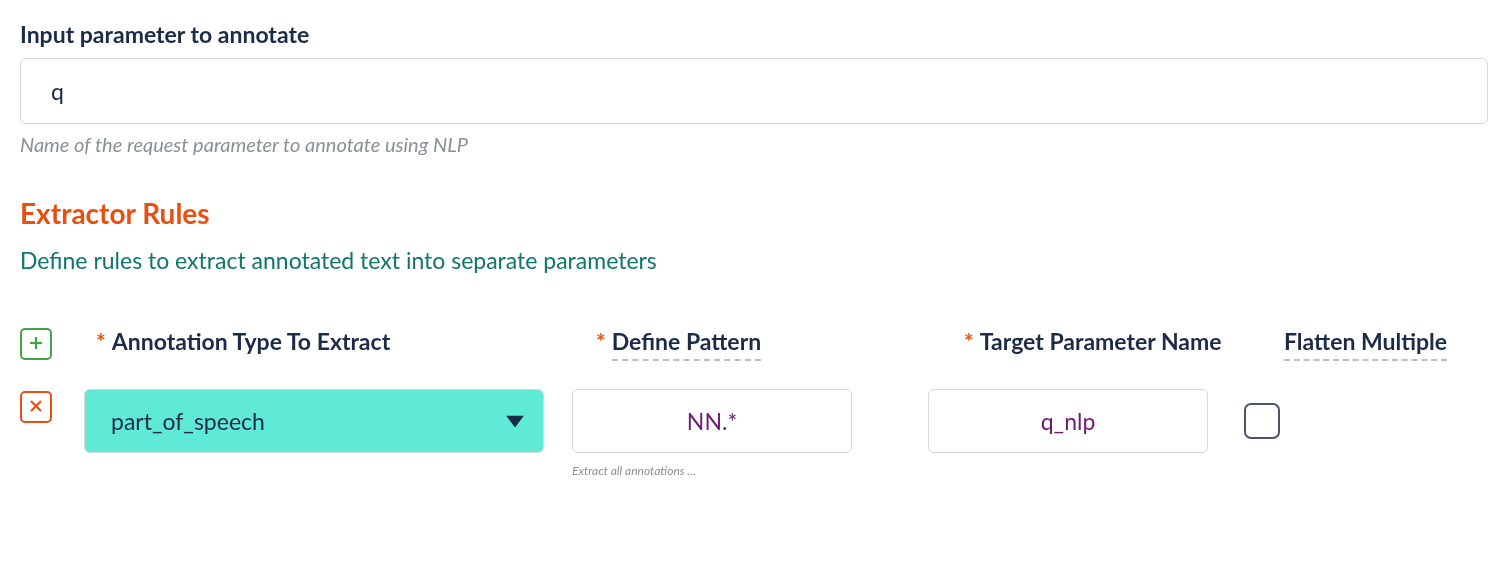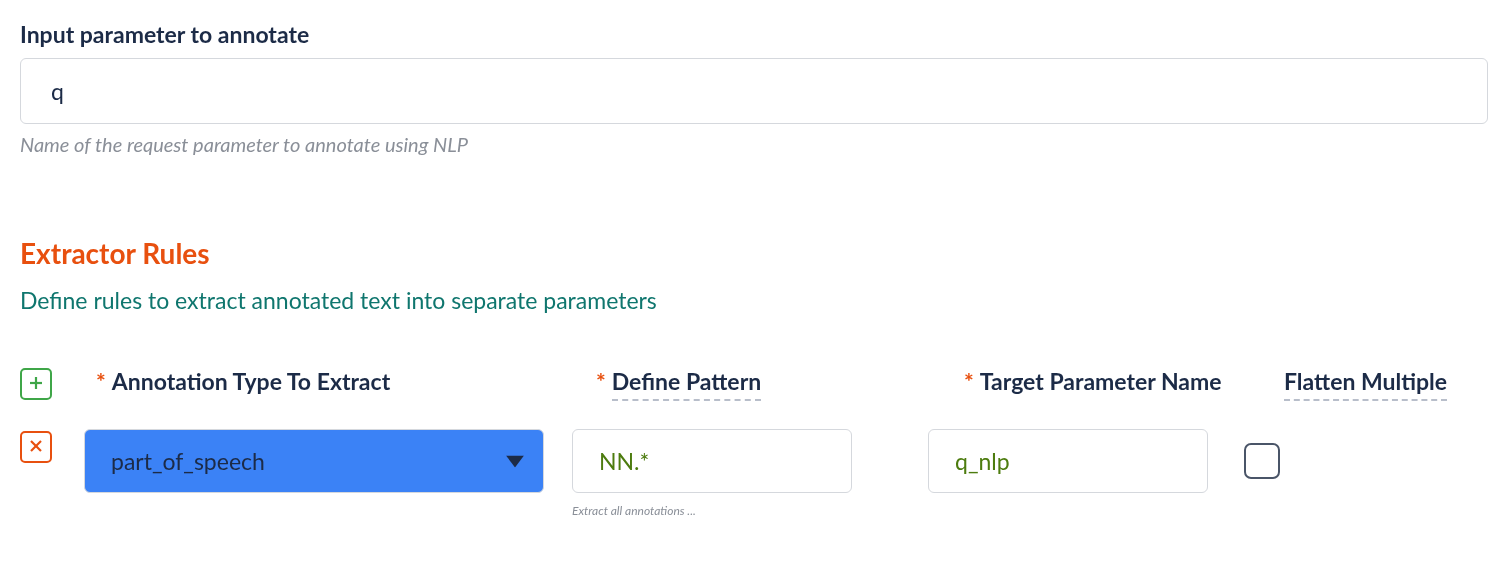--- a/index.html
+++ b/index.html
@@ -35,21 +35,21 @@
     .help-text {
       font-size: 20px;
       font-style: italic;
       color: #8a8f98;
       margin-top: 8px;
     }
     .section-heading {
       font-size: 28px;
       font-weight: 700;
       color: #e8500f;
-      margin-top: 80px;
+      margin-top: 40px;
       margin-bottom: 16px;
     }
     .section-desc {
       font-size: 23px;
       color: #0f766e;
       margin-bottom: 52px;
     }
     .rules-table {
       display: block;
     }
@@ -131,42 +131,43 @@
     }
     .select-input {
       width: 100%;
       height: 64px;
       border: 1px solid #d5d8dd;
       border-radius: 6px;
       padding: 0 50px 0 26px;
       font-size: 23px;
       color: #1c2b47;
       font-family: inherit;
-      background: #3b82f6;
+      background: #5eead4;
       appearance: none;
       cursor: pointer;
       outline: none;
     }
     .select-caret {
       position: absolute;
       right: 20px;
       top: 50%;
       transform: translateY(-50%);
       pointer-events: none;
     }
     .cell-input {
       width: 100%;
       height: 64px;
       border: 1px solid #d5d8dd;
       border-radius: 6px;
       padding: 0 26px;
       font-size: 23px;
-      color: #4d7c0f;
+      color: #701a75;
       font-family: inherit;
       outline: none;
+      text-align: center;
     }
     .cell-help {
       font-size: 12px;
       font-style: italic;
       color: #8a8f98;
       margin-top: 10px;
       white-space: nowrap;
       overflow: hidden;
       text-overflow: ellipsis;
     }

